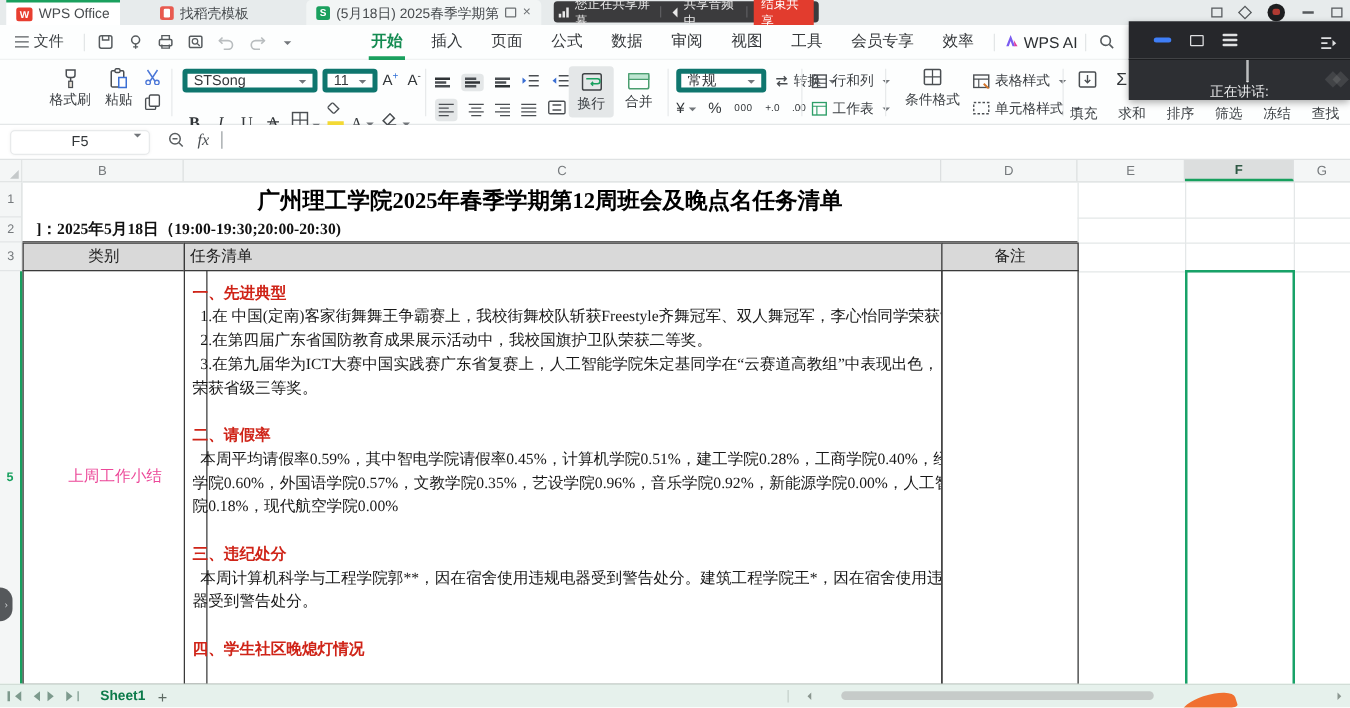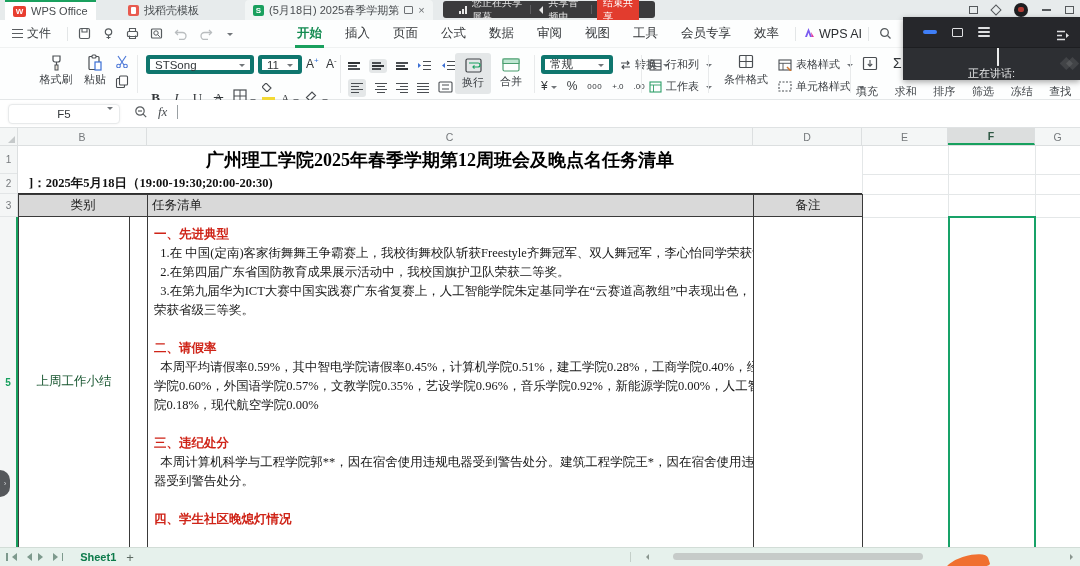--- a/index.html
+++ b/index.html
@@ -15,21 +15,21 @@
   .tab.active { border-top:2px solid #1aa05e; border-radius:0 0 0 0; }
   .wlogo { width:13px; height:11px; background:#e83e30; color:#fff; font-weight:bold; font-size:8px; line-height:11px; text-align:center; border-radius:2px; }
   .docericon { width:11px; height:11px; background:#e85a4f; border-radius:2px; position:relative; }
   .docericon:after { content:""; position:absolute; left:3px; top:2px; width:5px; height:7px; background:#fff; border-radius:1px; }
   .sicon { width:11px; height:11px; background:#1aa05e; color:#fff; font-size:8px; font-weight:bold; line-height:11px; text-align:center; border-radius:2px; }
   .minico { width:9px; height:8px; border:1px solid #6c7073; border-radius:1px; display:inline-block; }
   .closex { color:#6c7073; font-size:11px; line-height:20px; }
   .plusv { position:absolute; top:0; height:20px; font-size:13px; color:#5a5e61; display:flex; align-items:center; }
 
   
-  .sharebar { left:443px; top:1px; width:212px; height:17px; background:#3b3b3d; border-radius:3px; display:flex; align-items:center; font-size:10px; color:#e8e8e8; padding:0 16px; gap:5px; }
+  .sharebar { left:443px; top:1px; width:212px; height:17px; background:#3b3b3d; border-radius:3px; display:flex; align-items:center; font-size:10px; color:#e8e8e8; padding:0 4px; gap:5px; }
   .sigbars { display:inline-flex; align-items:flex-end; gap:1px; height:8px; }
   .sigbars i { width:2px; background:#e8e8e8; display:block; }
   .sharediv { width:1px; height:9px; background:#5d5d60; }
   .stopbtn { background:#e23c2e; color:#fff; border-radius:3px; padding:1px 6px; font-size:10px; }
   .spk { width:0; height:0; border:4px solid transparent; border-right-color:#e8e8e8; position:relative; }
 
   
   .winctrls { right:6px; top:0; height:20px; display:flex; align-items:center; gap:14px; }
   .wc-sq { width:9px; height:8px; border:1px solid #55595c; }
   .wc-cube { width:8px; height:8px; border:1px solid #55595c; transform:rotate(45deg); }
@@ -495,21 +495,21 @@
     <div class="gl-h" style="left:862px; top:89px; width:218px;"></div>
 
     <div class="titlecell serif">广州理工学院2025年春季学期第12周班会及晚点名任务清单</div>
 
     <div class="datecell serif">]：2025年5月18日（19:00-19:30;20:00-20:30)</div>
 
     <div class="hcell serif" style="left:18px; width:130px; justify-content:center;">类别</div>
     <div class="hcell serif" style="left:147px; width:607px; padding-left:4px;">任务清单</div>
     <div class="hcell serif" style="left:753px; width:110px; justify-content:center;">备注</div>
 
-    <div class="bodycell serif" style="left:18px; width:112px; display:flex; align-items:center; justify-content:center; font-size:12.5px; color:#14532d;">上周工作小结</div>
+    <div class="bodycell serif" style="left:18px; width:148px; display:flex; align-items:center; justify-content:center; font-size:12.5px; color:#ec4899;">上周工作小结</div>
     <div class="bodycell serif" style="left:147px; width:607px; padding:0 4px 0 6px; overflow:hidden;">
       <div class="sect first">
         <div class="chead" style="color:#cf2418;">一、先进典型</div>
         <div class="cline">  1.在 中国(定南)客家街舞舞王争霸赛上，我校街舞校队斩获Freestyle齐舞冠军、双人舞冠军，李心怡同学荣获“客</div>
         <div class="cline">  2.在第四届广东省国防教育成果展示活动中，我校国旗护卫队荣获二等奖。</div>
         <div class="cline">  3.在第九届华为ICT大赛中国实践赛广东省复赛上，人工智能学院朱定基同学在“云赛道高教组”中表现出色，</div>
         <div class="cline">荣获省级三等奖。</div>
       </div>
       <div class="sect">
         <div class="chead" style="color:#cf2418;">二、请假率</div>

